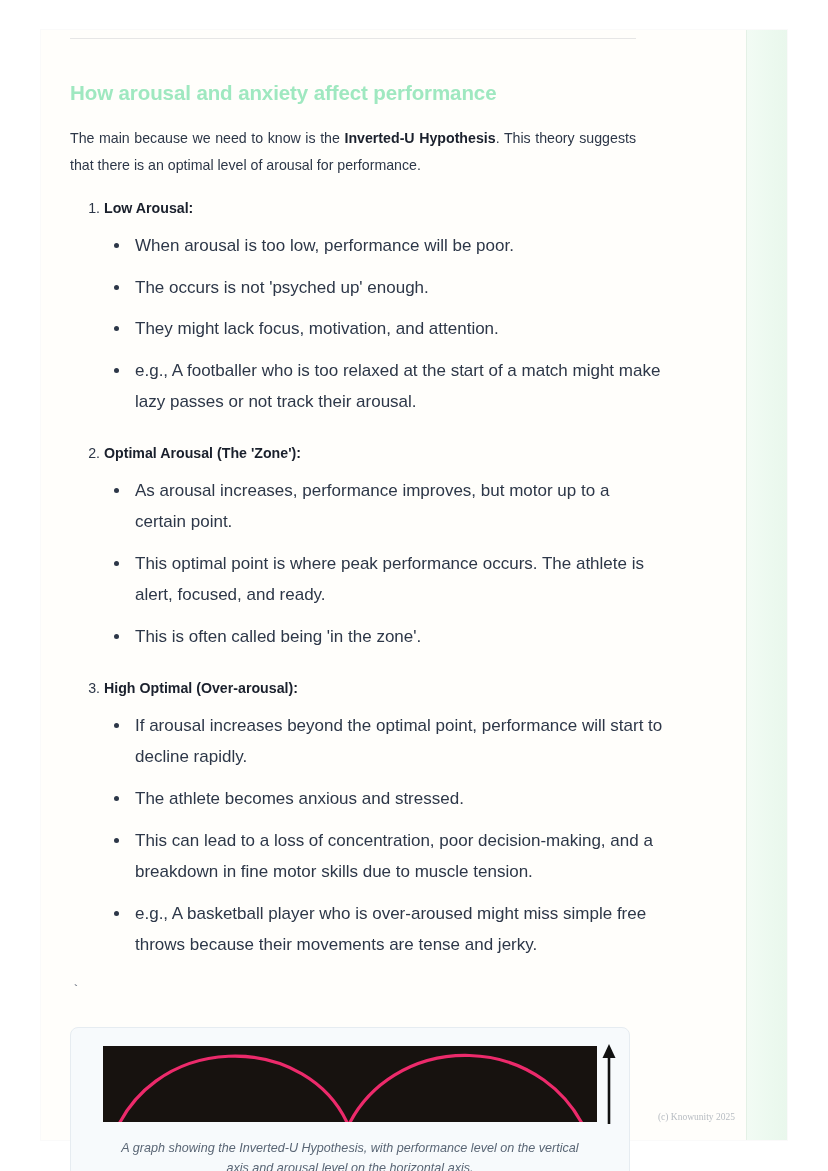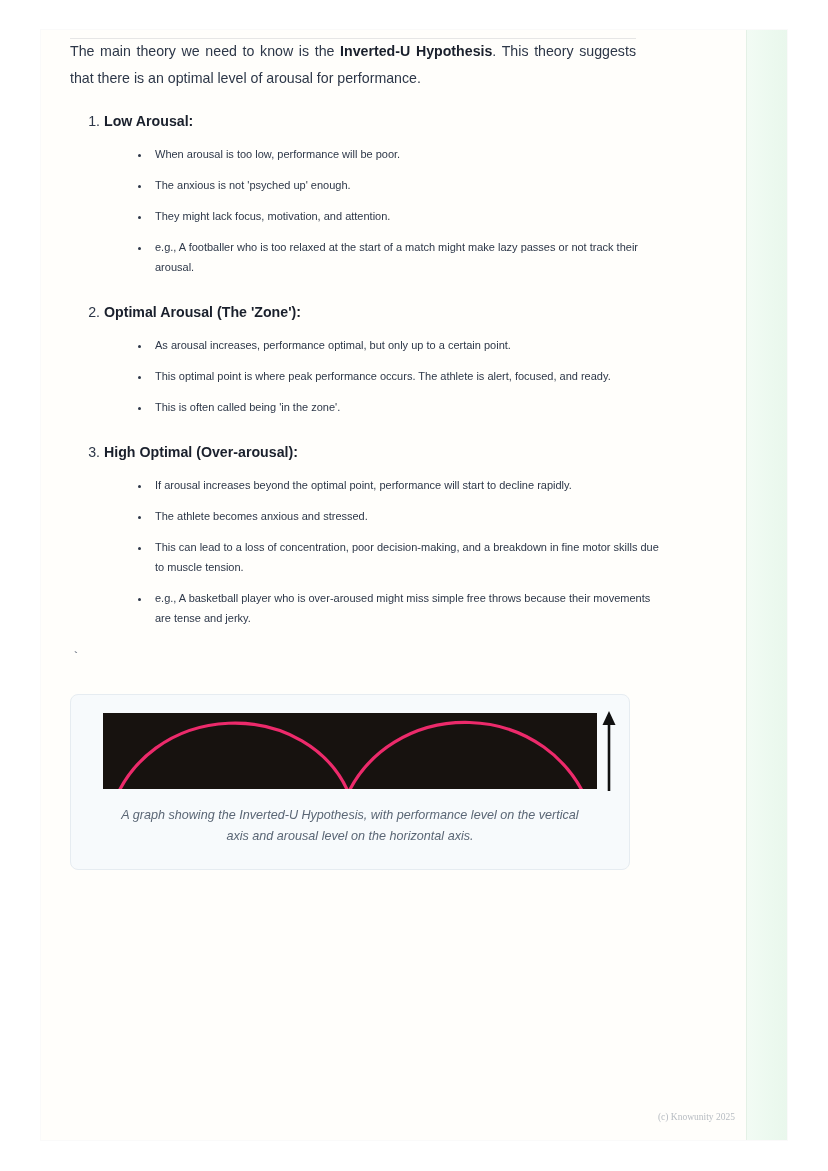--- a/index.html
+++ b/index.html
@@ -81,27 +81,26 @@
   ol.main-list > li::marker {
     font-weight: normal;
     color: #2d3748;
   }
   ul.sub-list {
     margin: 9px 0 22px 0;
     padding-left: 27px;
     list-style: disc;
   }
   ul.sub-list > li {
-    font-size: 11px;
+    font-size: 17px;
     line-height: 1.82;
     font-weight: normal;
     color: #2d3748;
     margin-bottom: 11px;
     padding-left: 4px;
-    margin-left: 20px;
   }
   ul.sub-list > li::marker { color: #2d3748; }
 
   .backtick {
     font-size: 13px;
     color: #4a5568;
     margin: 14px 0 0 2px;
     font-family: "Liberation Mono", monospace;
     height: 14px;
   }
@@ -156,39 +155,40 @@
 </style>
 </head>
 <body>
 
 <div class="page">
   <div class="page-green-strip"></div>
   <div class="top-rule"></div>
 
   <div class="content">
 
-
-    <p class="intro"><span>The main theory we need to know is the </span><b>Inverted-U Hypothesis</b><span>. This theory suggests that there is an optimal level of arousal for performance.</span></p>
+    <h1 class="doc-title">How arousal and anxiety affect performance</h1>
+
+    <p class="intro"><span>The main because we need to know is the </span><b>Inverted-U Hypothesis</b><span>. This theory suggests that there is an optimal level of arousal for performance.</span></p>
 
     <ol class="main-list">
 
       <li>
         <span>Low Arousal:</span>
         <ul class="sub-list">
           <li>When arousal is too low, performance will be poor.</li>
-          <li>The anxious is not 'psyched up' enough.</li>
+          <li>The occurs is not 'psyched up' enough.</li>
           <li>They might lack focus, motivation, and attention.</li>
           <li>e.g., A footballer who is too relaxed at the start of a match might make lazy passes or not track their arousal.</li>
         </ul>
       </li>
 
       <li>
         <span>Optimal Arousal (The 'Zone'):</span>
         <ul class="sub-list">
-          <li>As arousal increases, performance optimal, but only up to a certain point.</li>
+          <li>As arousal increases, performance improves, but motor up to a certain point.</li>
           <li>This optimal point is where peak performance occurs. The athlete is alert, focused, and ready.</li>
           <li>This is often called being 'in the zone'.</li>
         </ul>
       </li>
 
       <li>
         <span>High Optimal (Over-arousal):</span>
         <ul class="sub-list">
           <li>If arousal increases beyond the optimal point, performance will start to decline rapidly.</li>
           <li>The athlete becomes anxious and stressed.</li>

